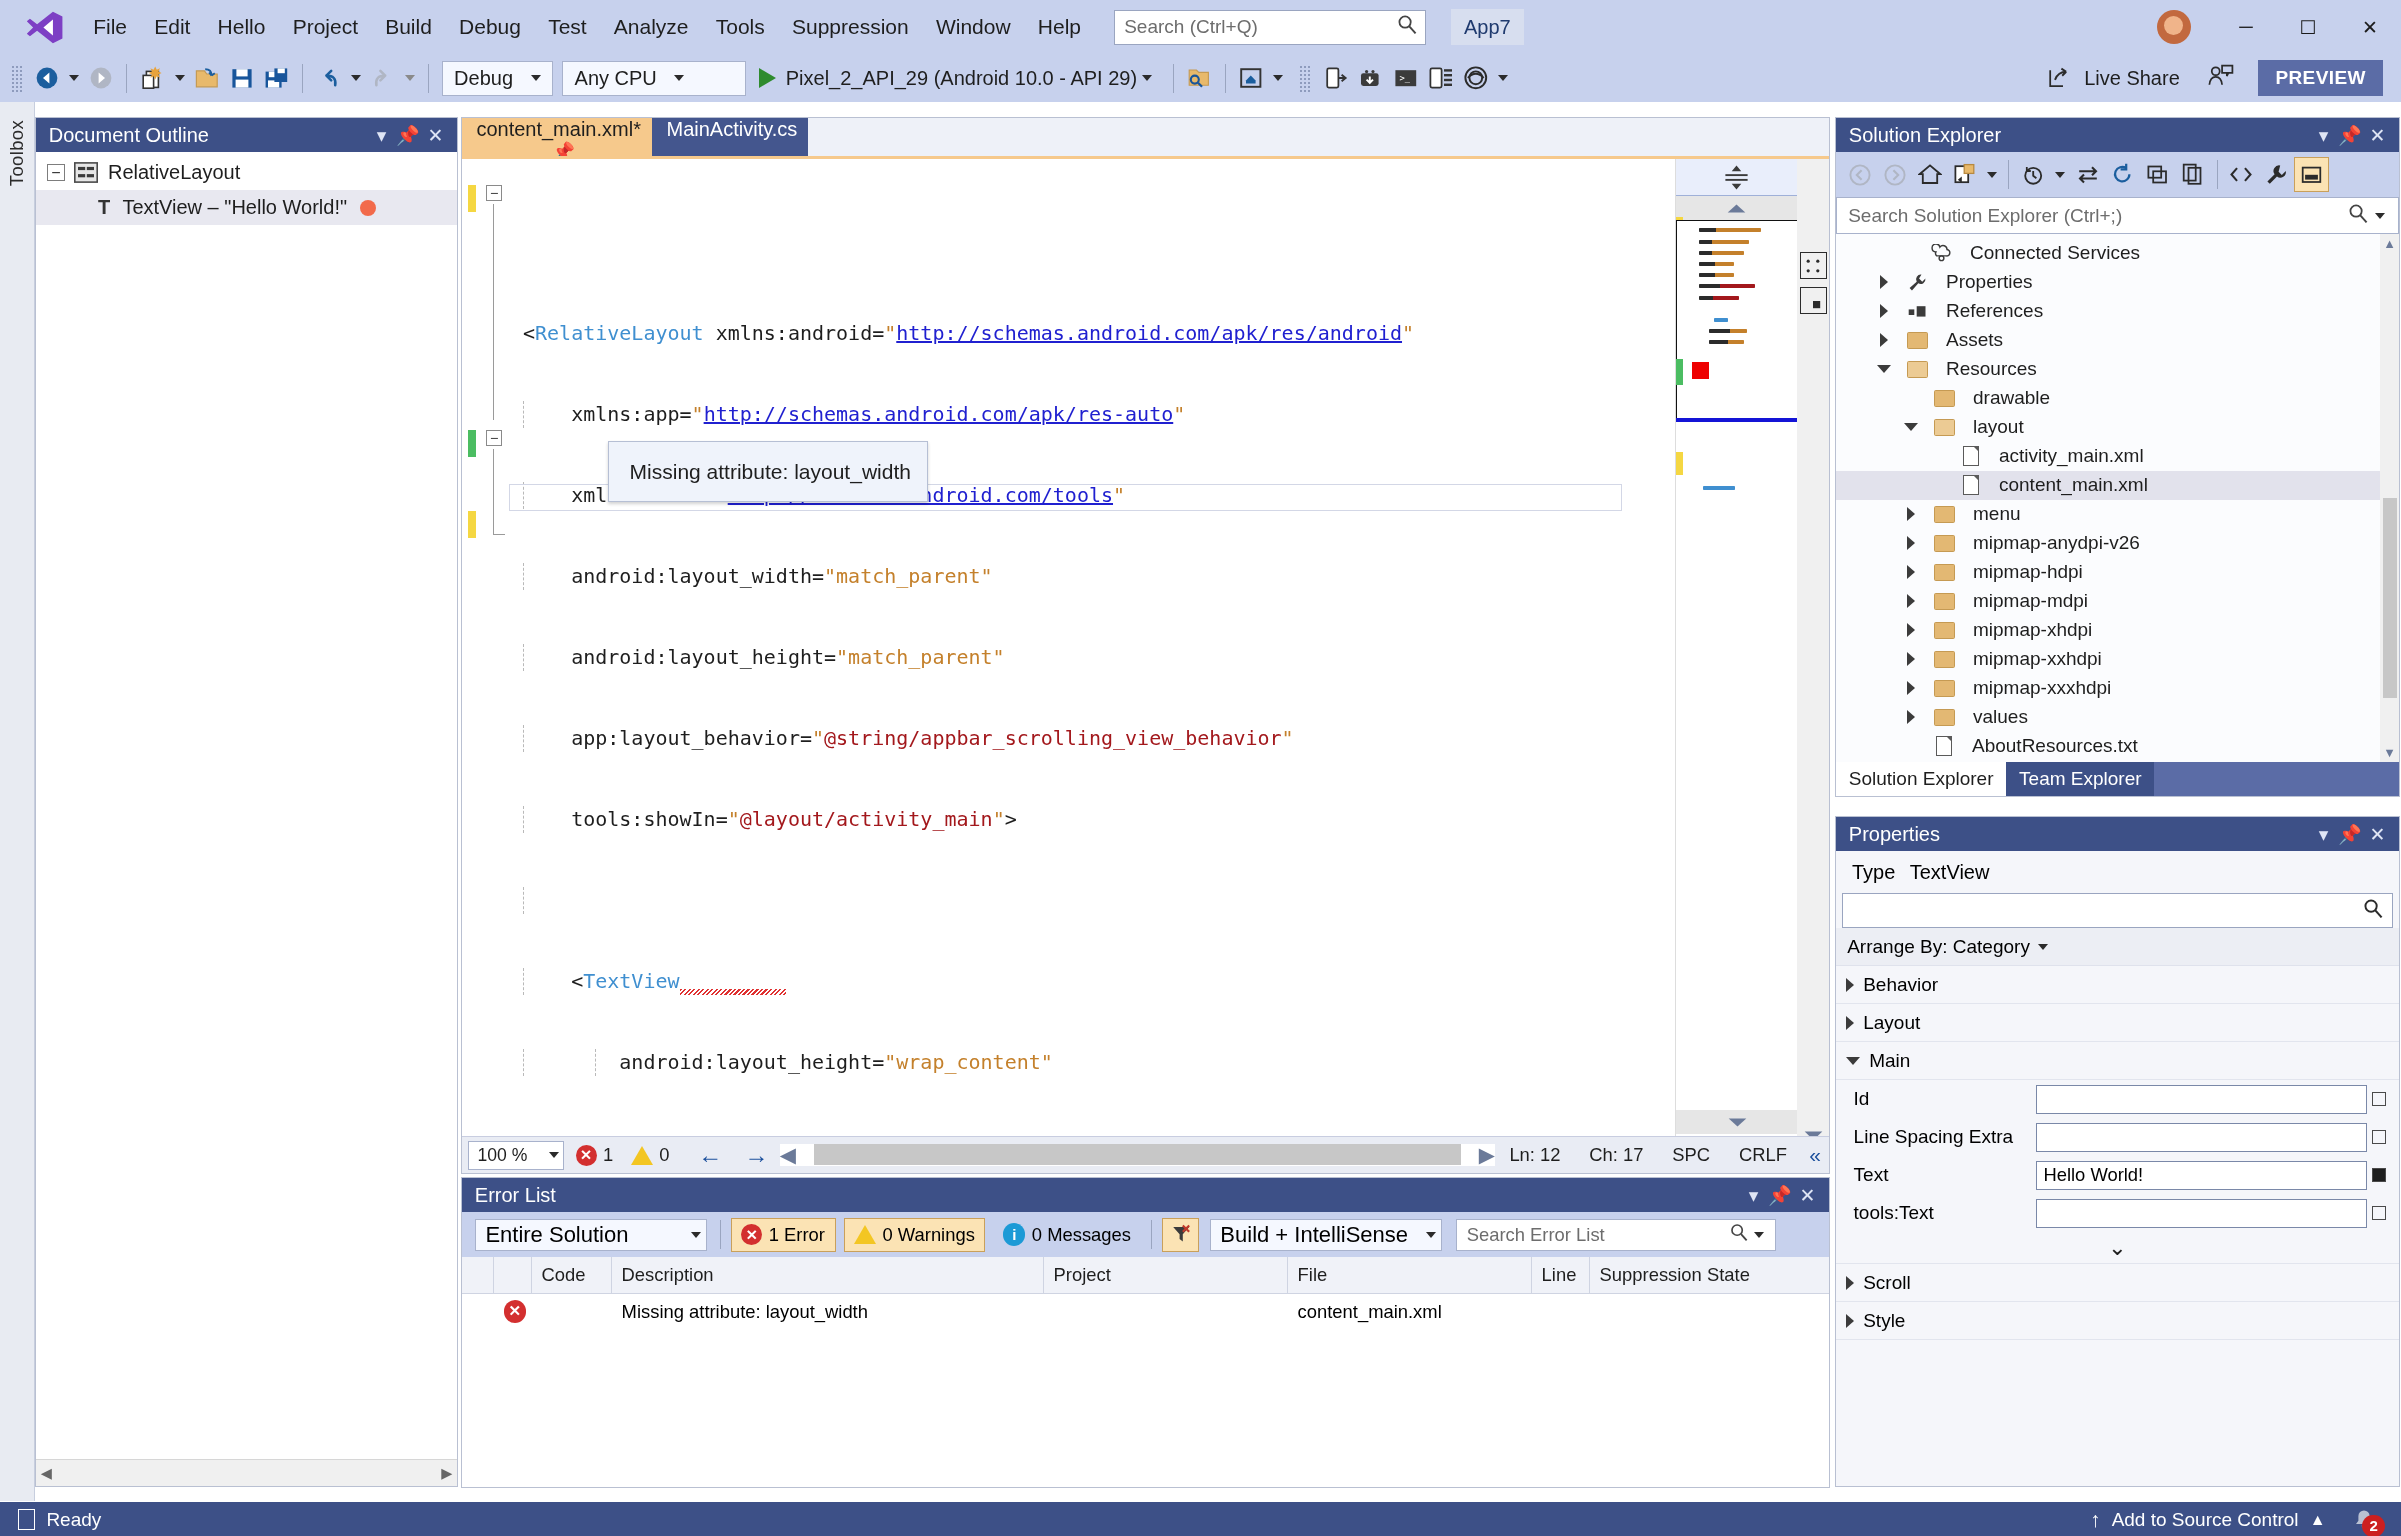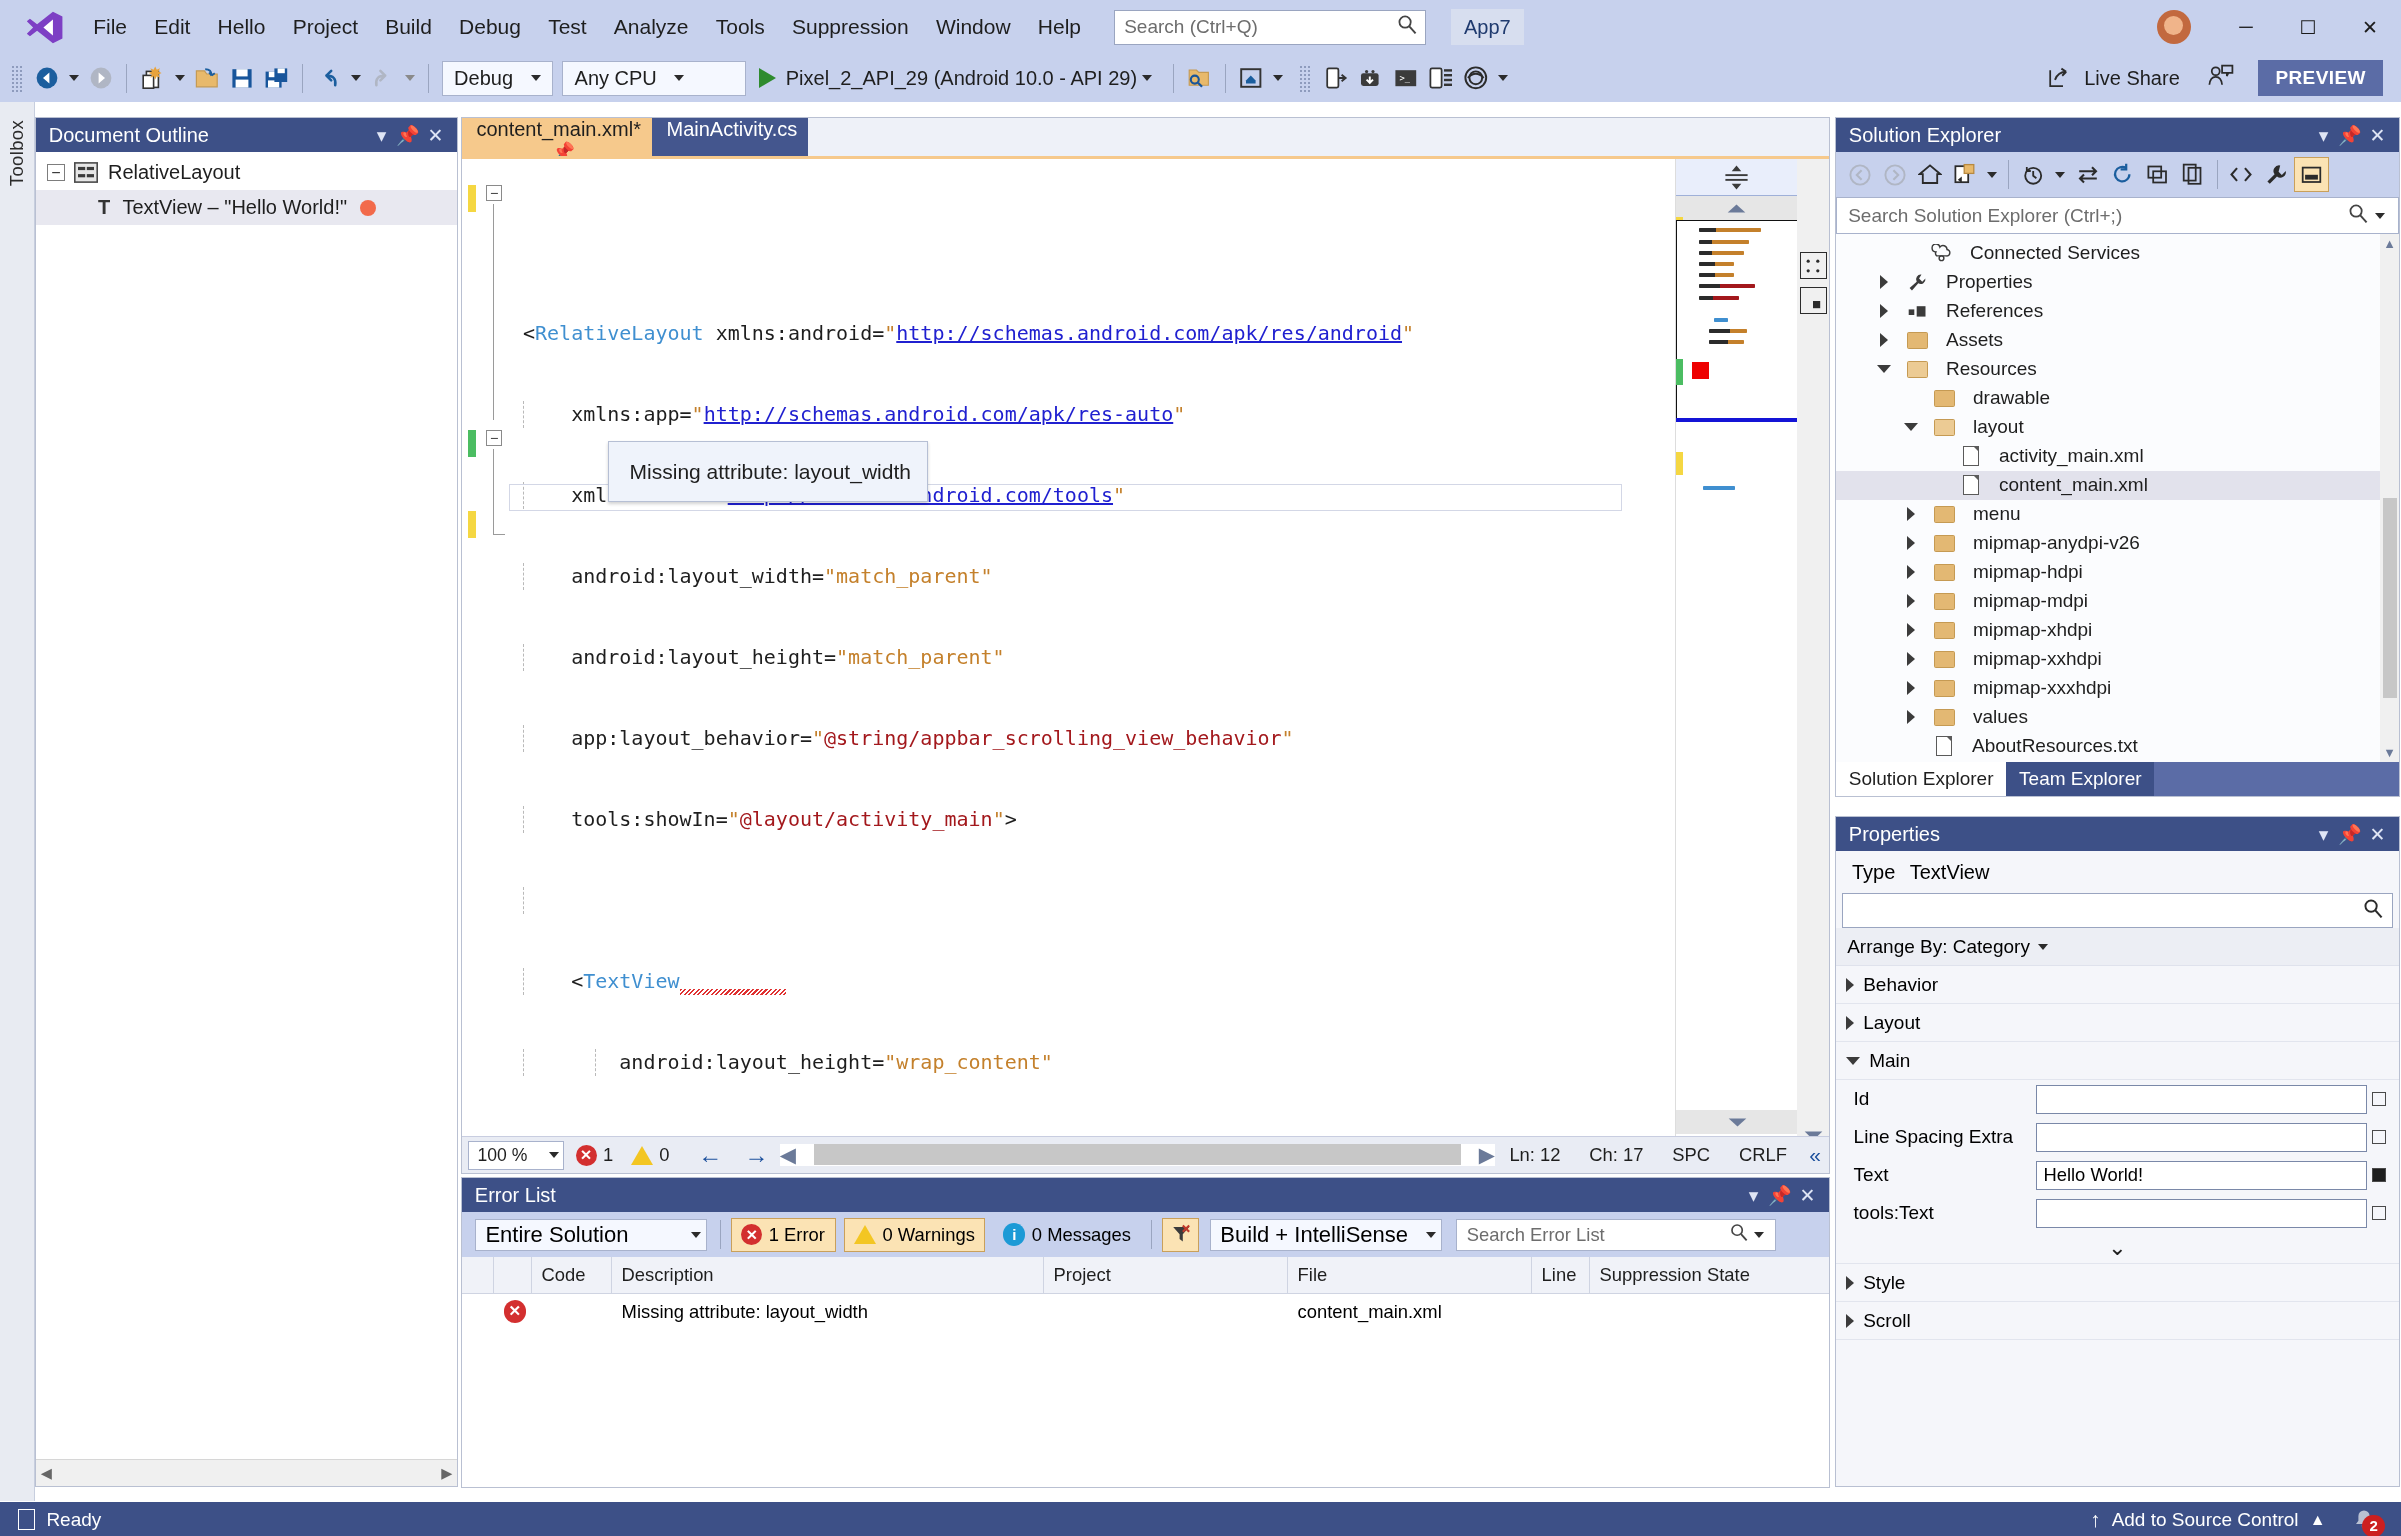--- a/index.html
+++ b/index.html
@@ -1143,25 +1143,25 @@
   <div class="pr-row">
     <span class="pr-name">tools:Text</span>
     <span class="pr-input"></span>
     <span class="pr-chk"></span>
   </div>
 
   <div id="pr-more">⌄</div>
 
   <div class="pr-cat">
     <span class="tri-r" style="margin-right:9.6px"></span>
-    <span>Style</span>
+    <span>Scroll</span>
   </div>
   <div class="pr-cat">
     <span class="tri-r" style="margin-right:9.6px"></span>
-    <span>Scroll</span>
+    <span>Style</span>
   </div>
 </div>
 
 <div id="statusbar">
   <div id="sb-left">
     <span class="sb-sq"></span>
     <span>Ready</span>
   </div>
   <div id="sb-right">
     <span class="up-arrow-ic">↑</span>

